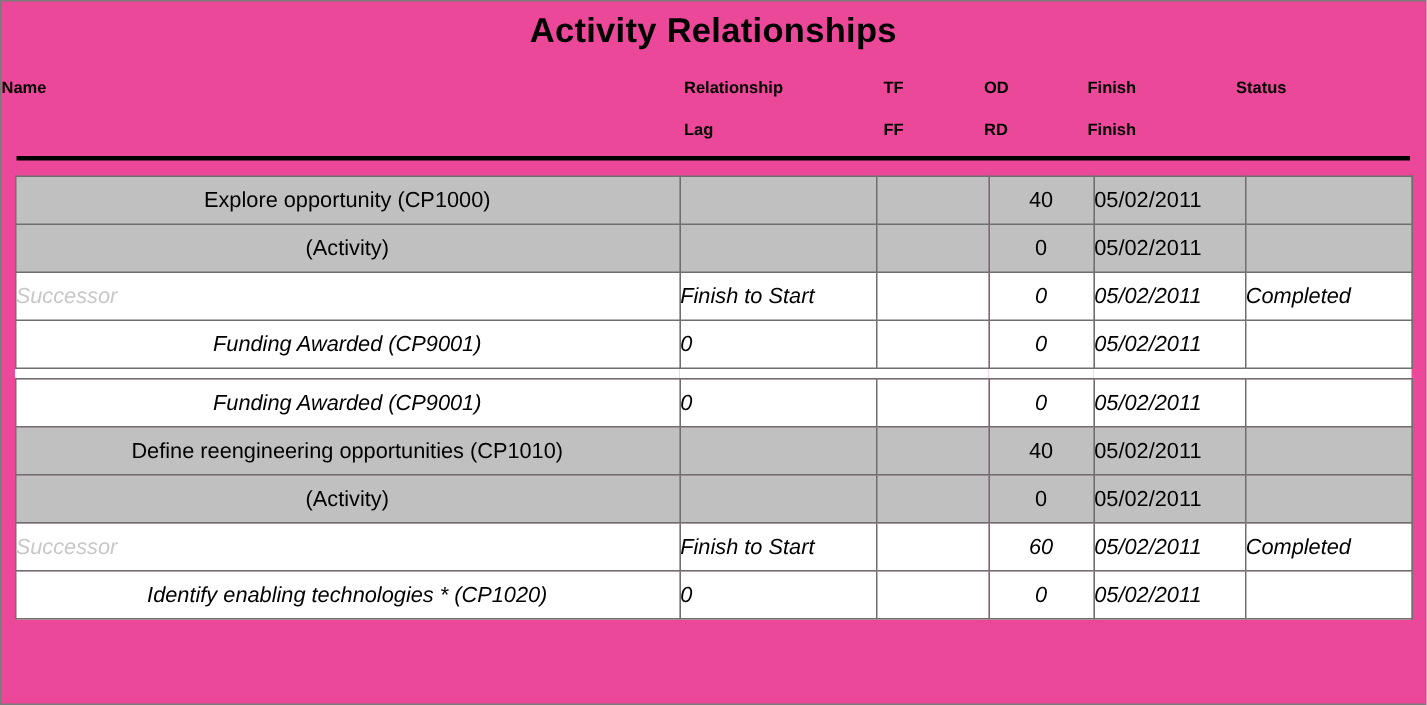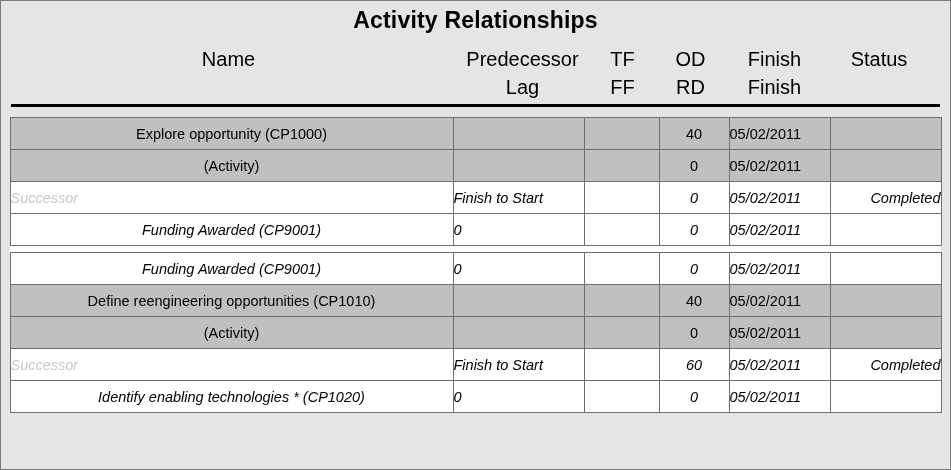--- a/index.html
+++ b/index.html
@@ -10,42 +10,42 @@
   body {
     font-family: "Liberation Sans", sans-serif;
     color: #000000;
   }
   #page {
     position: relative;
     width: 951px;
     height: 470px;
     box-sizing: border-box;
     border: 1px solid #7a7a7a;
-    background: #e5e5e5;
+    background: #ec4899;
     overflow: hidden;
   }
   .title {
     text-align: center;
     font-size: 23px;
     font-weight: bold;
     margin-top: 6px;
     letter-spacing: 0.2px;
   }
 
   
   .hdr {
     width: 100%;
     border-collapse: collapse;
     table-layout: fixed;
     margin-top: 10px;
   }
   .hdr td {
-    font-size: 20px;
-    font-weight: normal;
-    text-align: center;
+    font-size: 11px;
+    font-weight: bold;
+    text-align: left;
     padding: 0;
     height: 30px;
     vertical-align: middle;
   }
   .hdr tr.second td {
     height: 26px;
   }
 
   .rule {
     height: 3px;
@@ -65,21 +65,21 @@
     padding: 0;
     height: 31px;
     vertical-align: middle;
     font-size: 14.5px;
   }
   .c-name   { text-align: center; }
   .c-rel    { text-align: left; }
   .c-tf     { text-align: center; }
   .c-od     { text-align: center; }
   .c-start  { }
-  .c-status { text-align: right; margin-top: 40px; }
+  .c-status { text-align: left; margin-top: 40px; }
 
   .shade td { background: #c0c0c0; }
   .plain td { background: #ffffff; font-style: italic; }
 
   .bold { font-weight: normal; }
   .lbl {
     color: #c8c8c8;
     text-align: left;
     padding-left: 8px;
     font-size: 14px;
@@ -105,21 +105,21 @@
       <col style="width:133px">
       <col style="width:67px">
       <col style="width:69px">
       <col style="width:99px">
       <col style="width:110px">
       <col style="width:18px">
     </colgroup>
     <tbody>
         <tr class="first">
       <td>Name</td>
-      <td>Predecessor</td>
+      <td>Relationship</td>
       <td>TF</td>
       <td>OD</td>
       <td>Finish</td>
       <td>Status</td>
       <td></td>
     </tr>
     <tr class="second">
       <td></td>
       <td>Lag</td>
       <td>FF</td>

